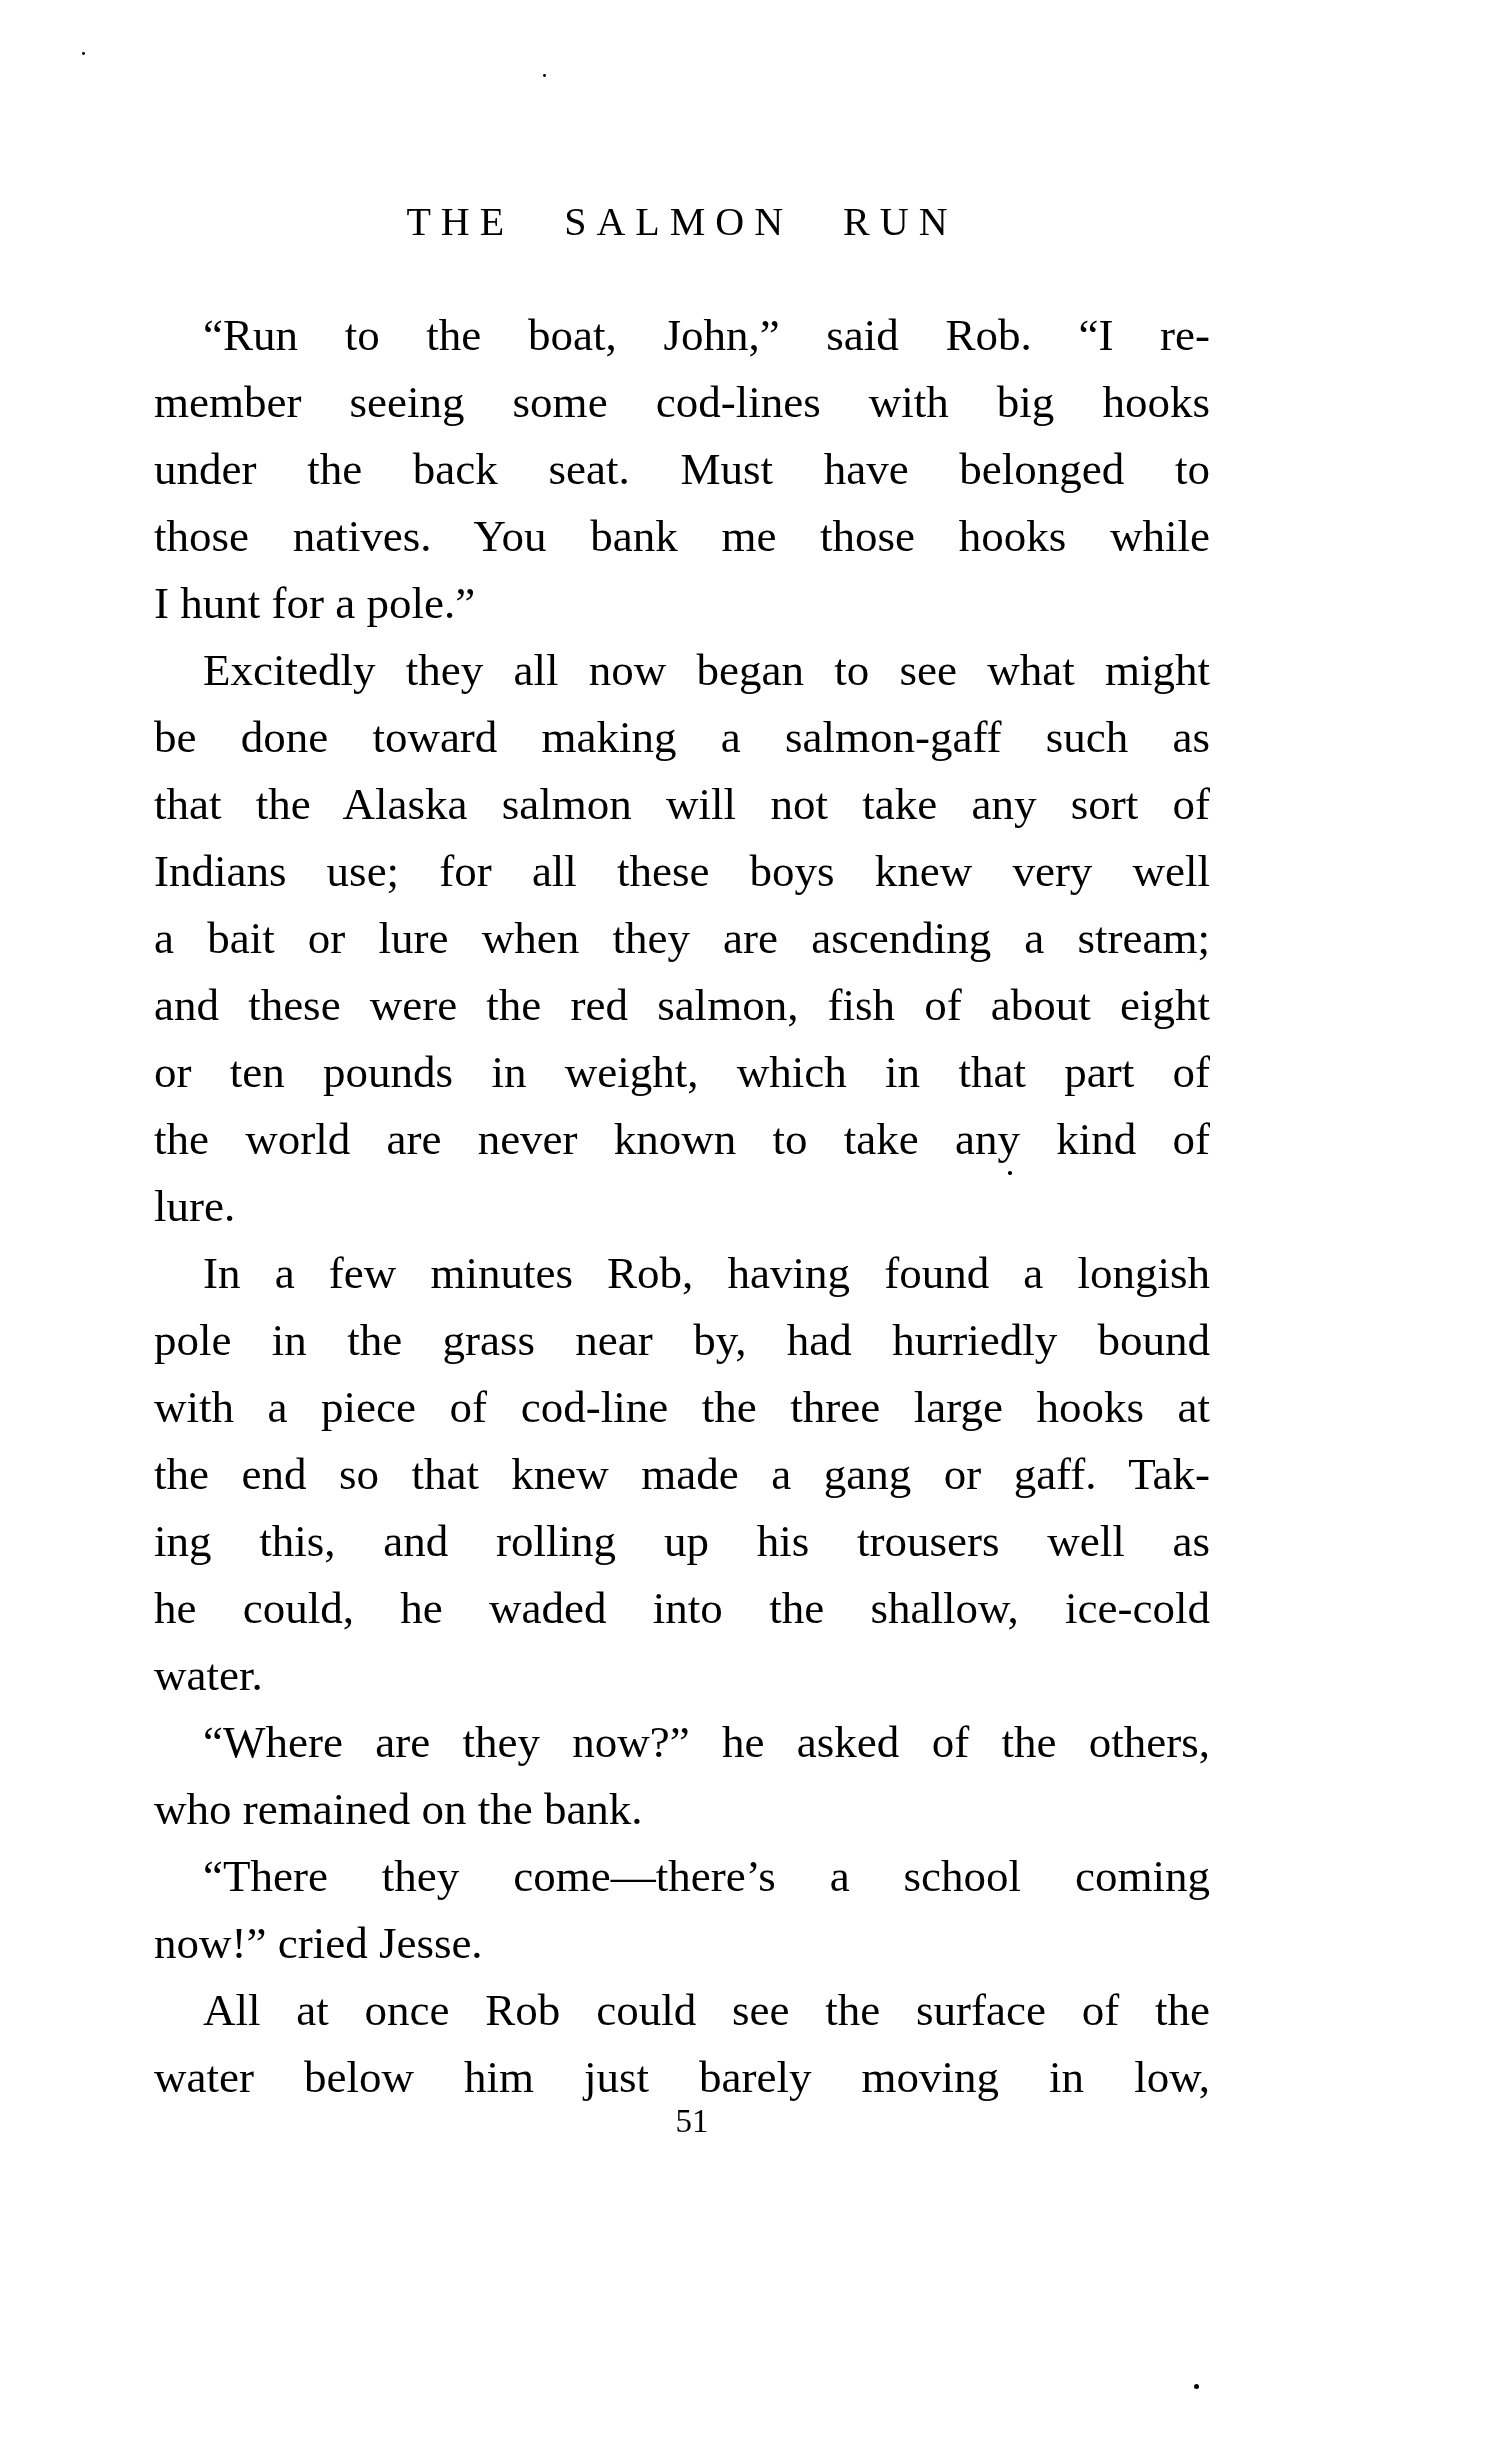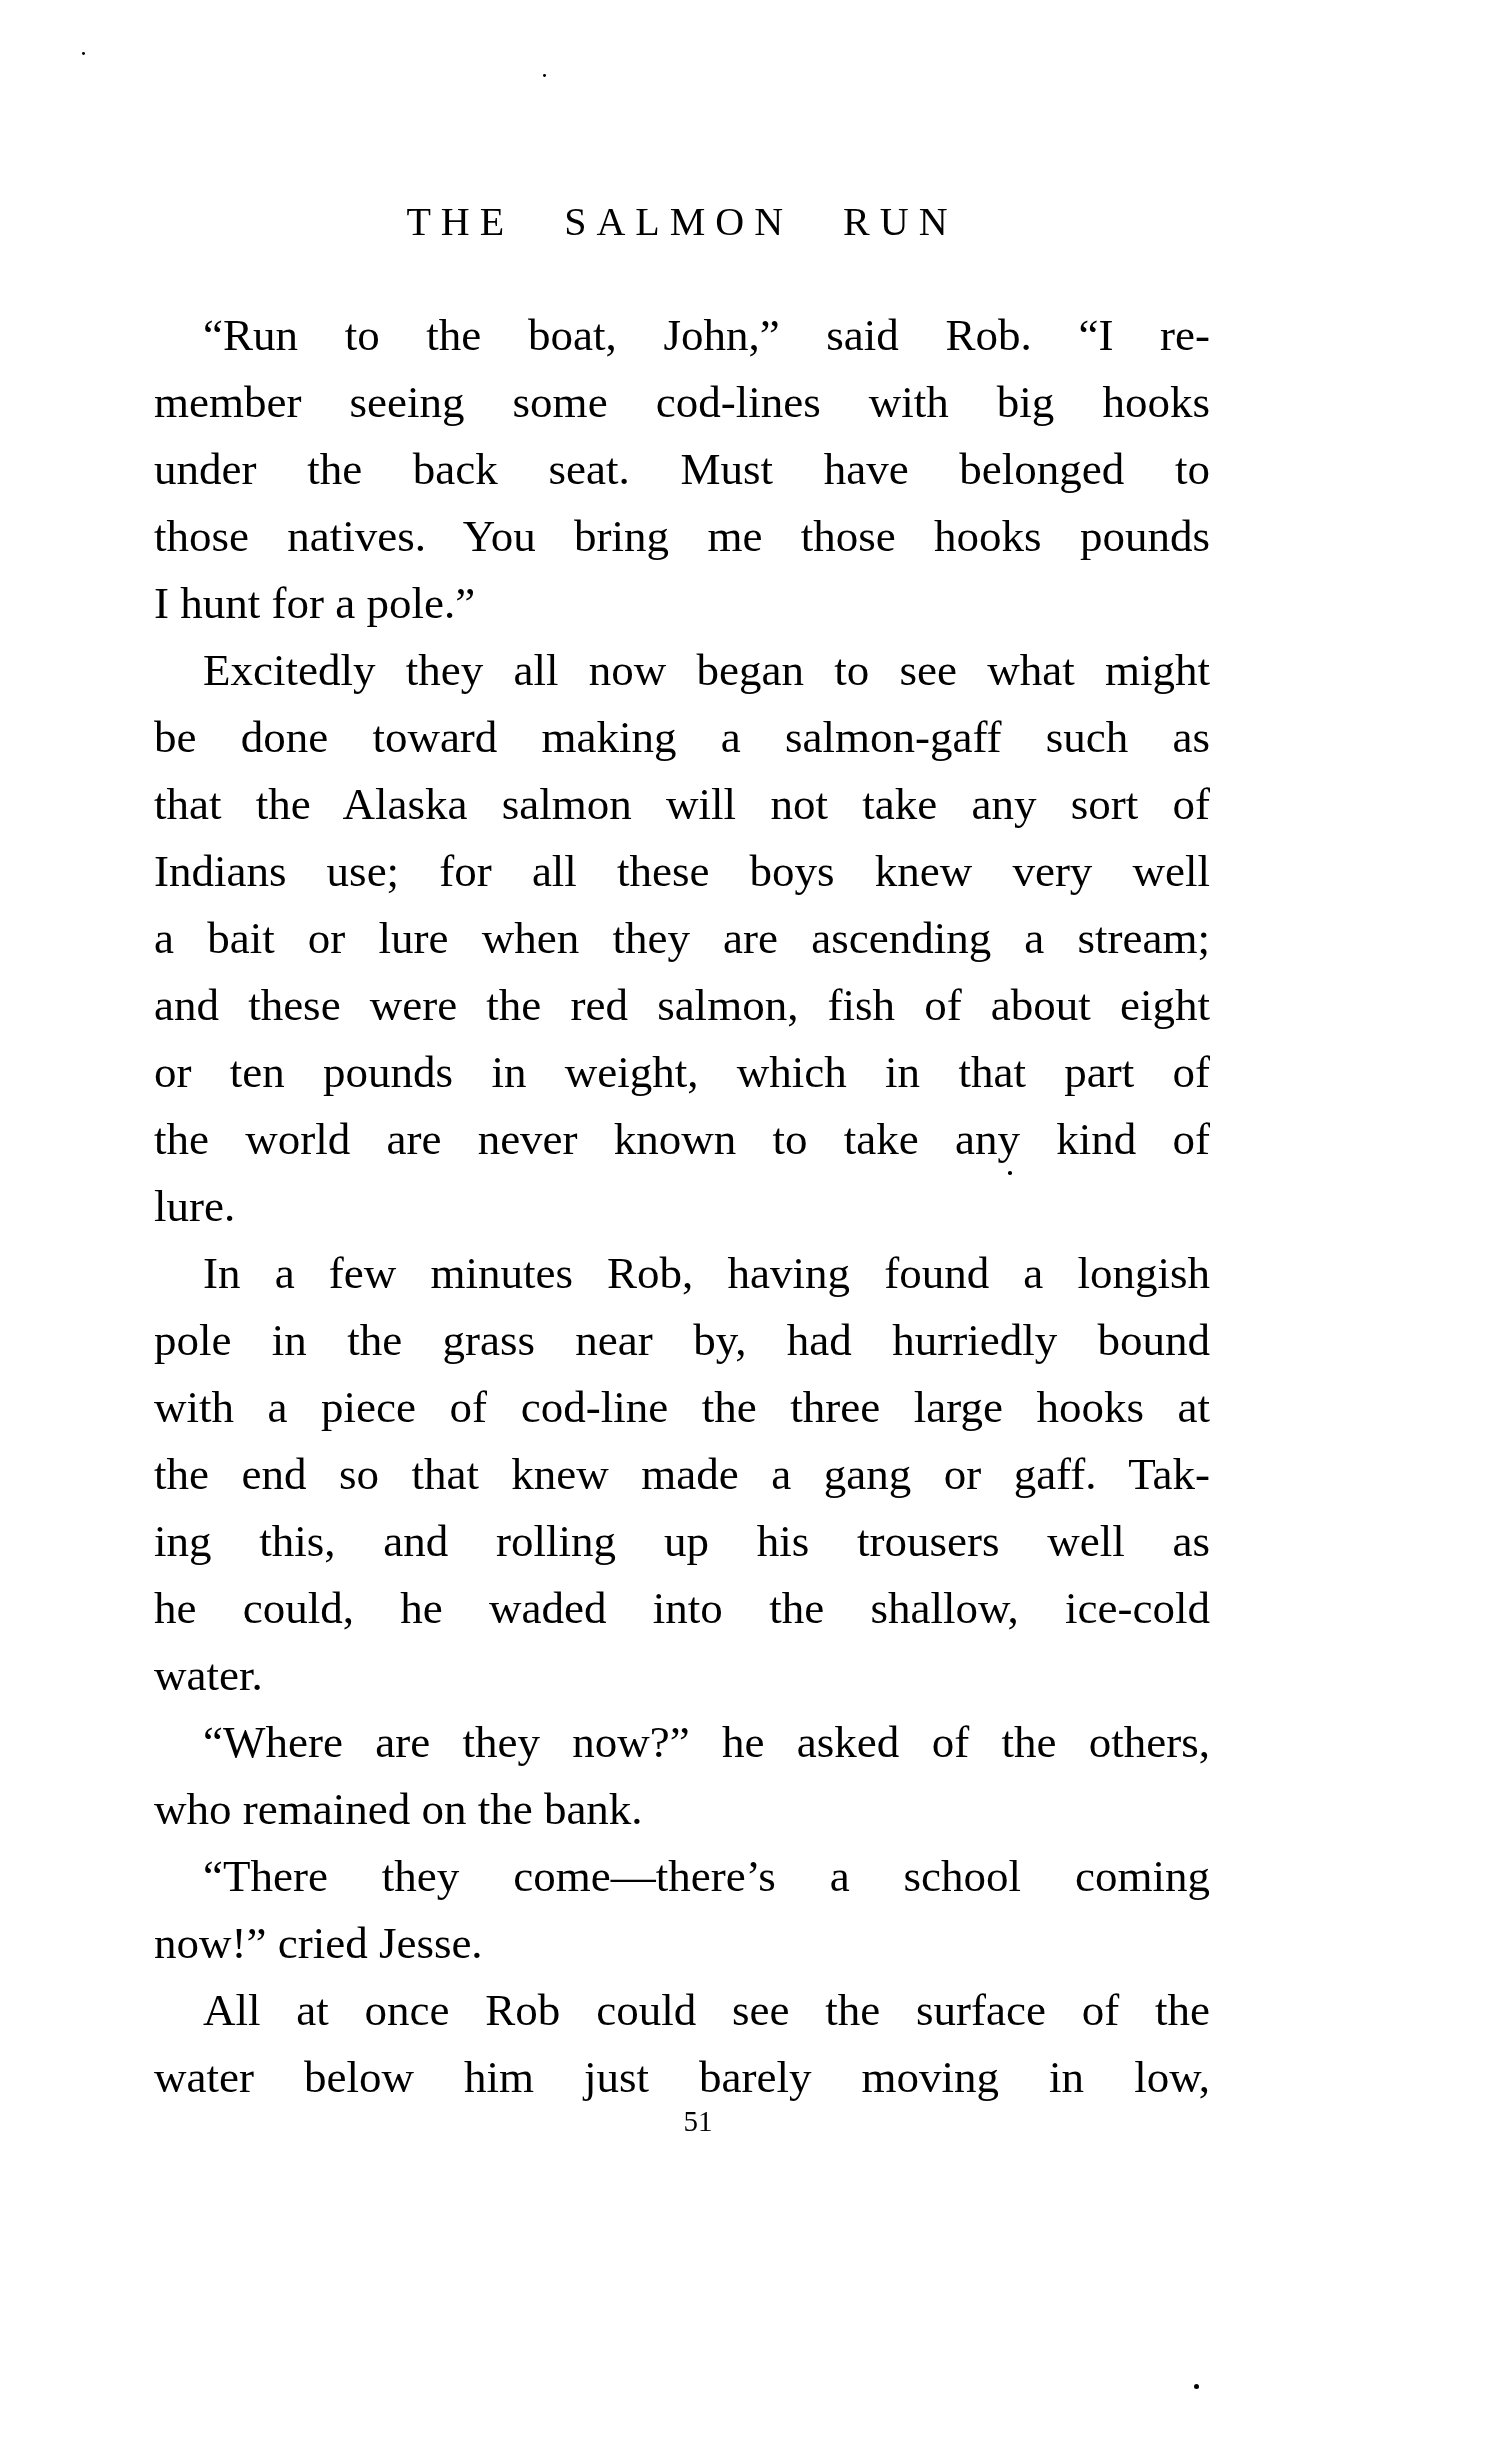--- a/index.html
+++ b/index.html
@@ -49,24 +49,24 @@
   .l {
     text-align: left;
   }
   
   .in {
     text-indent: 49px;
   }
   .page-number {
     position: absolute;
     top: 2088px;
-    left: 170px;
+    left: 164px;
     width: 1056px;
     text-align: center;
-    font-size: 29px;
+    font-size: 33px;
     line-height: 67px;
   }
   .speck {
     position: absolute;
     background: #000;
     border-radius: 50%;
   }
   .speck-1 { left: 82px;  top: 52px;   width: 2.9px; height: 2.9px; }
   .speck-2 { left: 543px;  top: 74px;  width: 2.9px; height: 2.9px; }
   .speck-3 { left: 1008px; top: 1171px; width: 3.6px; height: 3.6px; }
@@ -75,21 +75,21 @@
 </head>
 <body>
 
 <div class="page-title">THE SALMON RUN</div>
 
 <div class="body-text">
 
   <div class="ln j in">“Run to the boat, John,” said Rob. “I re-</div>
   <div class="ln j">member seeing some cod-lines with big hooks</div>
   <div class="ln j">under the back seat. Must have belonged to</div>
-  <div class="ln j">those natives. You bring me those hooks pounds</div>
+  <div class="ln j">those natives. You bank me those hooks while</div>
   <div class="ln l">I hunt for a pole.”</div>
 
   <div class="ln j in">Excitedly they all now began to see what might</div>
   <div class="ln j">be done toward making a salmon-gaff such as</div>
   <div class="ln j">that the Alaska salmon will not take any sort of</div>
   <div class="ln j">Indians use; for all these boys knew very well</div>
   <div class="ln j">a bait or lure when they are ascending a stream;</div>
   <div class="ln j">and these were the red salmon, fish of about eight</div>
   <div class="ln j">or ten pounds in weight, which in that part of</div>
   <div class="ln j">the world are never known to take any kind of</div>

